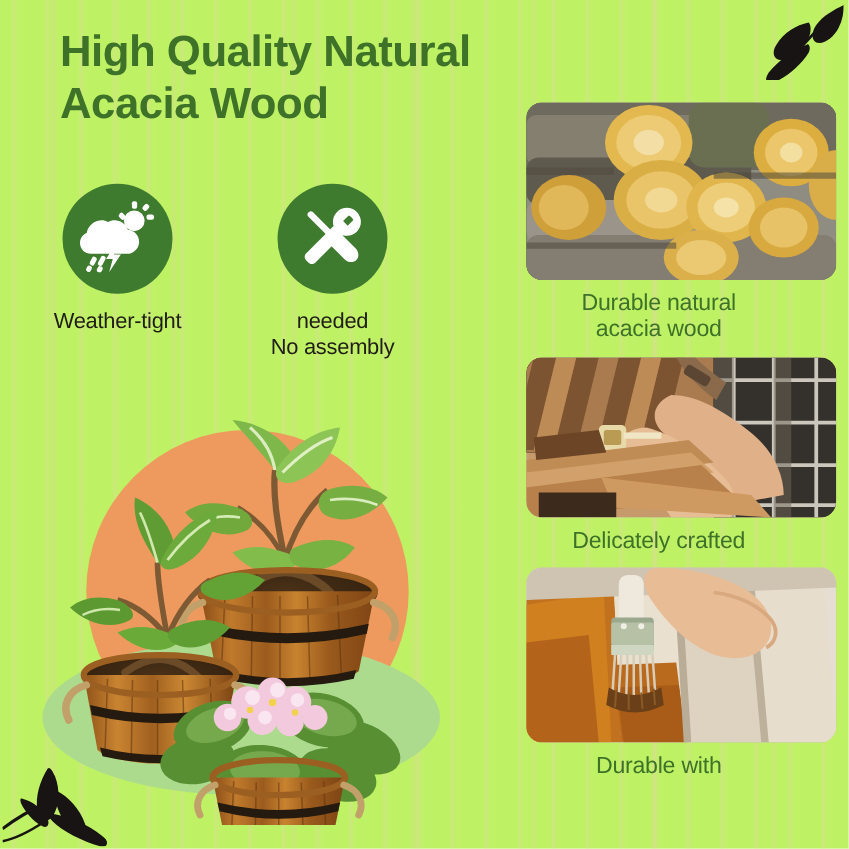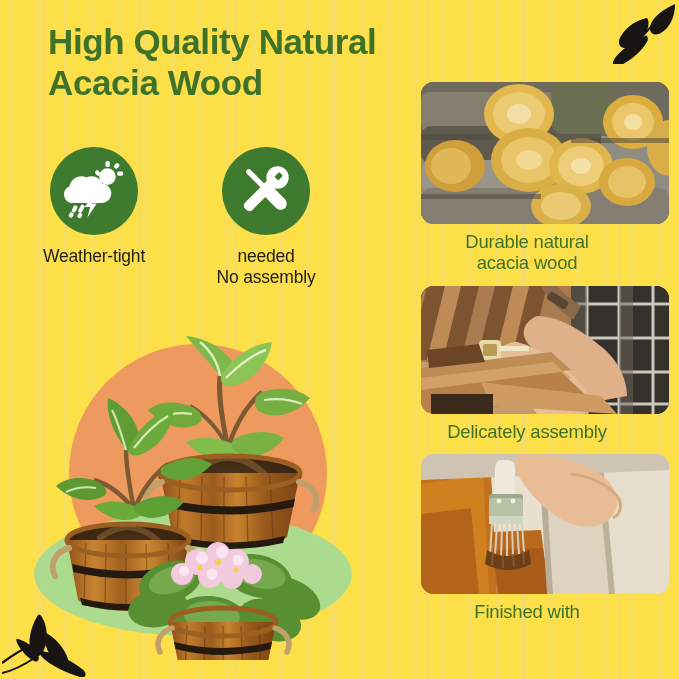--- a/index.html
+++ b/index.html
@@ -8,21 +8,21 @@
     background: #ffffff;
   }
   body {
     font-family: "Liberation Sans", sans-serif;
   }
   #infographic {
     position: relative;
     width: 679px;
     height: 679px;
     overflow: hidden;
-    background-color: #fde047;
+    background-color: #bef264;
   }
   
   .grain {
     position: absolute;
     inset: 0;
     background-image:
       repeating-linear-gradient(90deg,
         rgba(233,216,176,0.00) 0px,
         rgba(233,216,176,0.00) 9px,
         rgba(231,213,170,0.38) 10px,
@@ -490,21 +490,21 @@
             <polygon points="0,82 130,66 150,84 0,104" fill="#c08c55"></polygon>
             <polygon points="0,92 132,76 150,92 0,112" fill="#d2a06a"></polygon>
             <polygon points="0,104 140,86 168,112 0,128" fill="#b8804a"></polygon>
             <polygon points="60,96 180,110 196,128 70,120" fill="#cf9a61"></polygon>
             <rect x="10" y="108" width="62" height="20" fill="#3c2b1c"></rect>
           </g>
           <polygon points="6,64 58,58 64,76 8,82" fill="#6b4526"></polygon>
         </svg>
       </div>
       <div class="caption">
-        <div>Delicately assembly</div>
+        <div>Delicately crafted</div>
       </div>
     </div>
 
     <div class="card card-3">
       <div class="photo">
         <svg viewBox="0 0 248 140" preserveAspectRatio="xMidYMid slice" aria-hidden="true">
           <rect width="248" height="140" fill="#e6ded2"></rect>
 
           <polygon points="0,26 70,14 76,140 0,140" fill="#c2721f"></polygon>
           <polygon points="0,30 62,20 68,140 0,140" fill="#d1801f"></polygon>
@@ -545,21 +545,21 @@
           <path d="M66 96 q20 12 42 0 l2 14 q-23 12 -46 0 z" fill="#6b4018"></path>
           <g stroke="#8a5a26" stroke-width="1.6">
             <line x1="72" y1="98" x2="71" y2="112"></line>
             <line x1="82" y1="100" x2="82" y2="114"></line>
             <line x1="92" y1="100" x2="93" y2="113"></line>
             <line x1="102" y1="97" x2="103" y2="110"></line>
           </g>
         </svg>
       </div>
       <div class="caption">
-        <div>Finished with</div>
+        <div>Durable with</div>
       </div>
     </div>
 
   </div>
 
   <span class="leaf-tr">
     <svg viewBox="0 0 74 62" fill="#171413" aria-hidden="true">
       <path d="M74 2 C66 6 58 10 52 18 C48 24 48 30 52 32 C58 34 66 28 70 20 C73 14 74 8 74 2z"></path>
       <path d="M46 16 C36 18 26 24 20 34 C16 40 18 46 24 46 C32 46 42 38 46 28 C48 24 48 18 46 16z"></path>
       <path d="M44 34 C34 38 22 46 14 56 C10 62 12 66 18 64 C28 60 40 50 46 40 C48 36 46 32 44 34z"></path>

